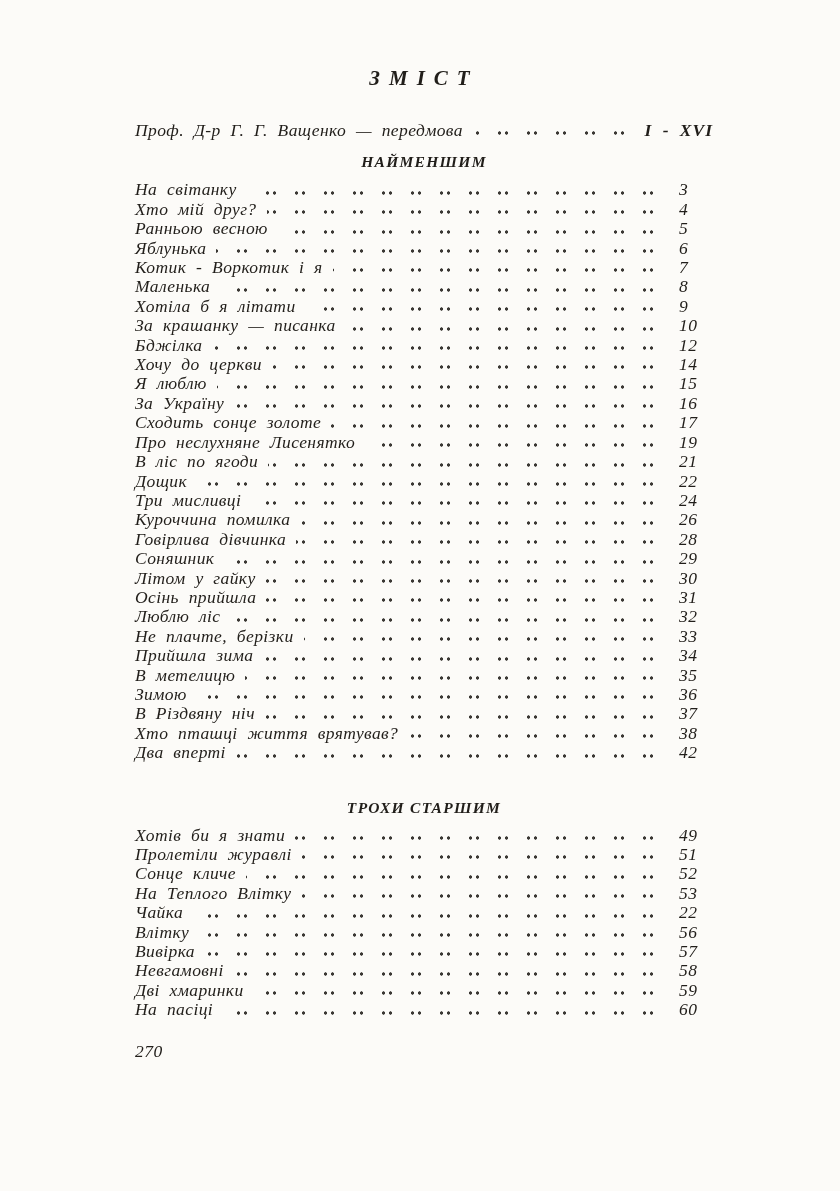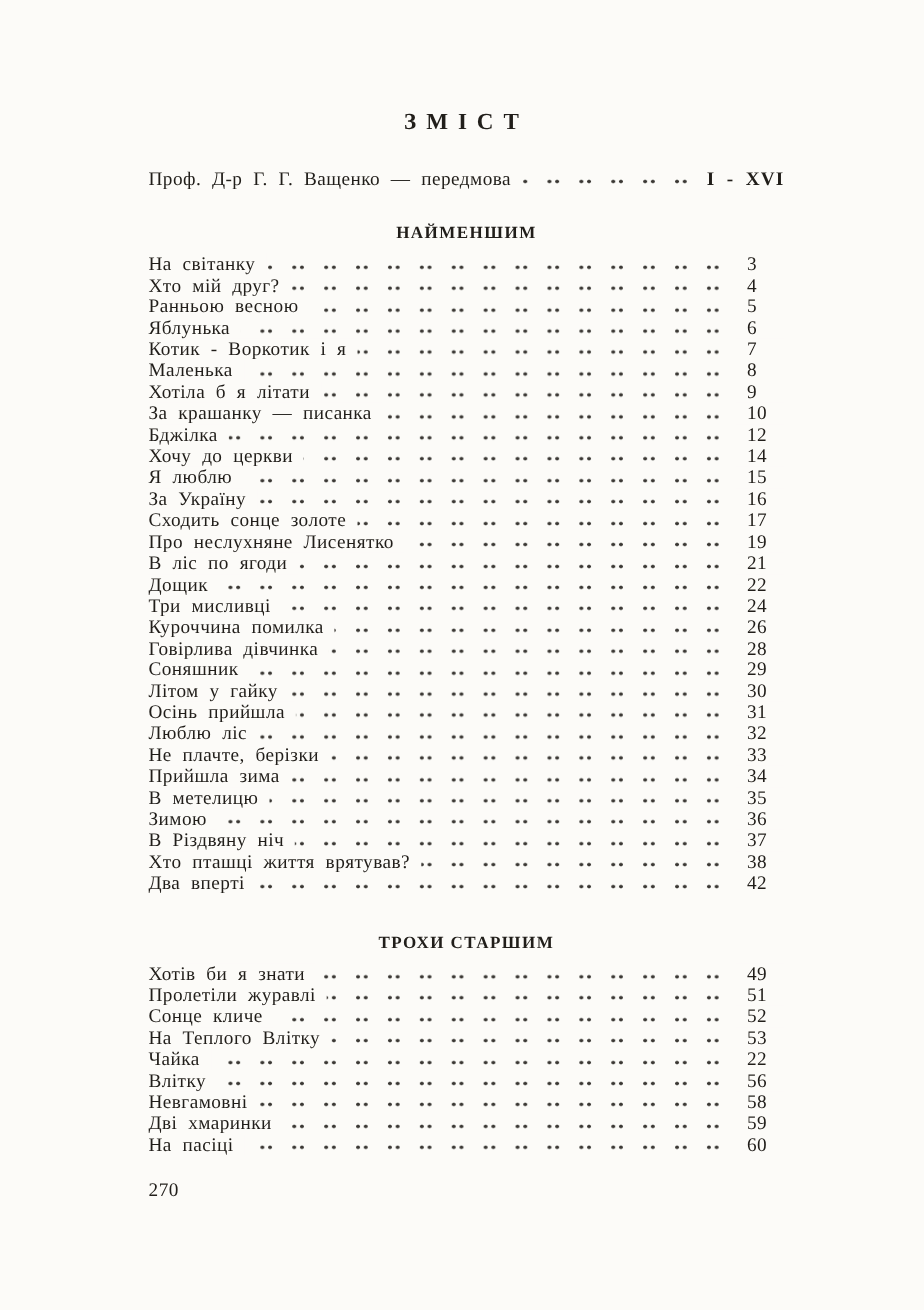--- a/index.html
+++ b/index.html
@@ -10,21 +10,22 @@
   body{
     width:840px;height:1191px;overflow:hidden;
     background:var(--paper);
     color:var(--ink);
     font-family:"Liberation Serif","DejaVu Serif",serif;
     -webkit-font-smoothing:antialiased;
   }
   .page{
     box-sizing:border-box;
     width:840px;height:1191px;
-    padding-top:98px;
+    padding-top:66px;
+    font-style:italic;
   }
   .content{
     width:578px;
     margin-left:135px;
   }
   .book-title{
     margin:0 0 30px 0;
     text-align:center;
     font-size:21px;
     font-weight:bold;
@@ -63,21 +64,21 @@
     margin-left:auto;
     padding-left:10px;
     min-width:34px;
     text-align:left;
   }
   .toc-page.roman{
     font-weight:bold;
     letter-spacing:1px;
   }
   .preface-row{
-    margin-bottom:31px;
+    margin-bottom:13px;
   }
   .section-heading{
     text-align:center;
     font-weight:bold;
     font-size:15.5px;
     letter-spacing:1.3px;
     margin:4px 0 9px 0;
   }
   .toc-row + .section-heading{
     margin-top:36px;
@@ -280,20 +281,25 @@
           <span class="toc-title">Чайка</span>
           <span class="toc-page">22</span>
         </div>
         <div class="toc-row">
           <span class="dots"></span>
           <span class="toc-title">Влітку</span>
           <span class="toc-page">56</span>
         </div>
         <div class="toc-row">
           <span class="dots"></span>
+          <span class="toc-title">Вивірка</span>
+          <span class="toc-page">57</span>
+        </div>
+        <div class="toc-row">
+          <span class="dots"></span>
           <span class="toc-title">Невгамовні</span>
           <span class="toc-page">58</span>
         </div>
         <div class="toc-row">
           <span class="dots"></span>
           <span class="toc-title">Дві хмаринки</span>
           <span class="toc-page">59</span>
         </div>
         <div class="toc-row">
           <span class="dots"></span>

